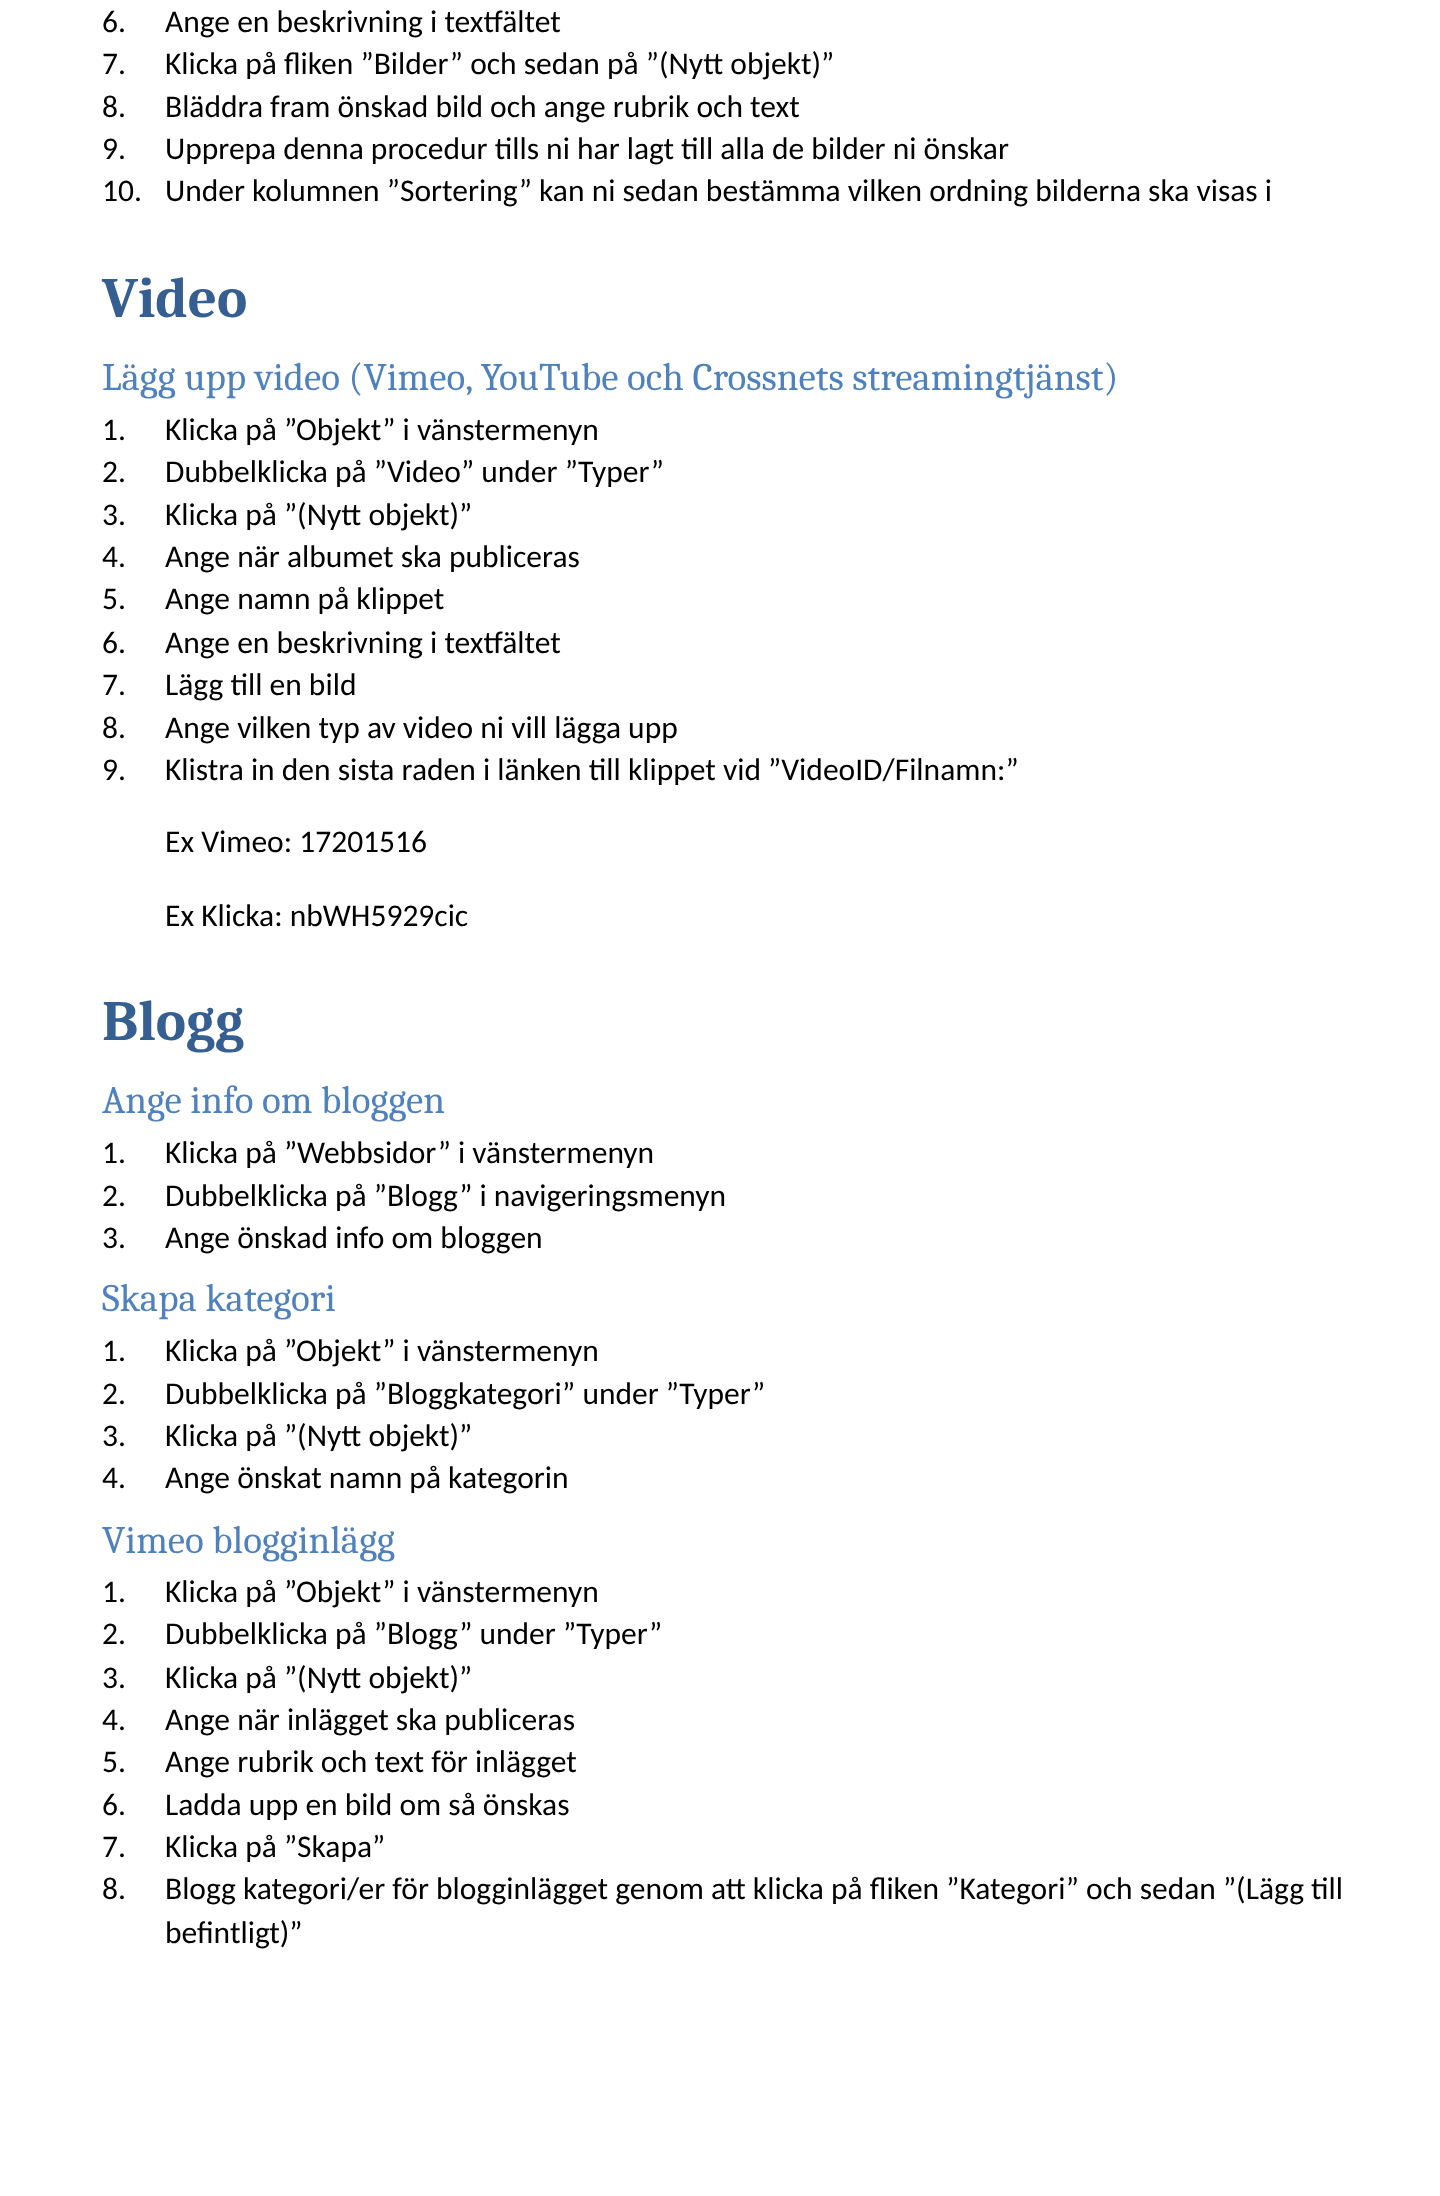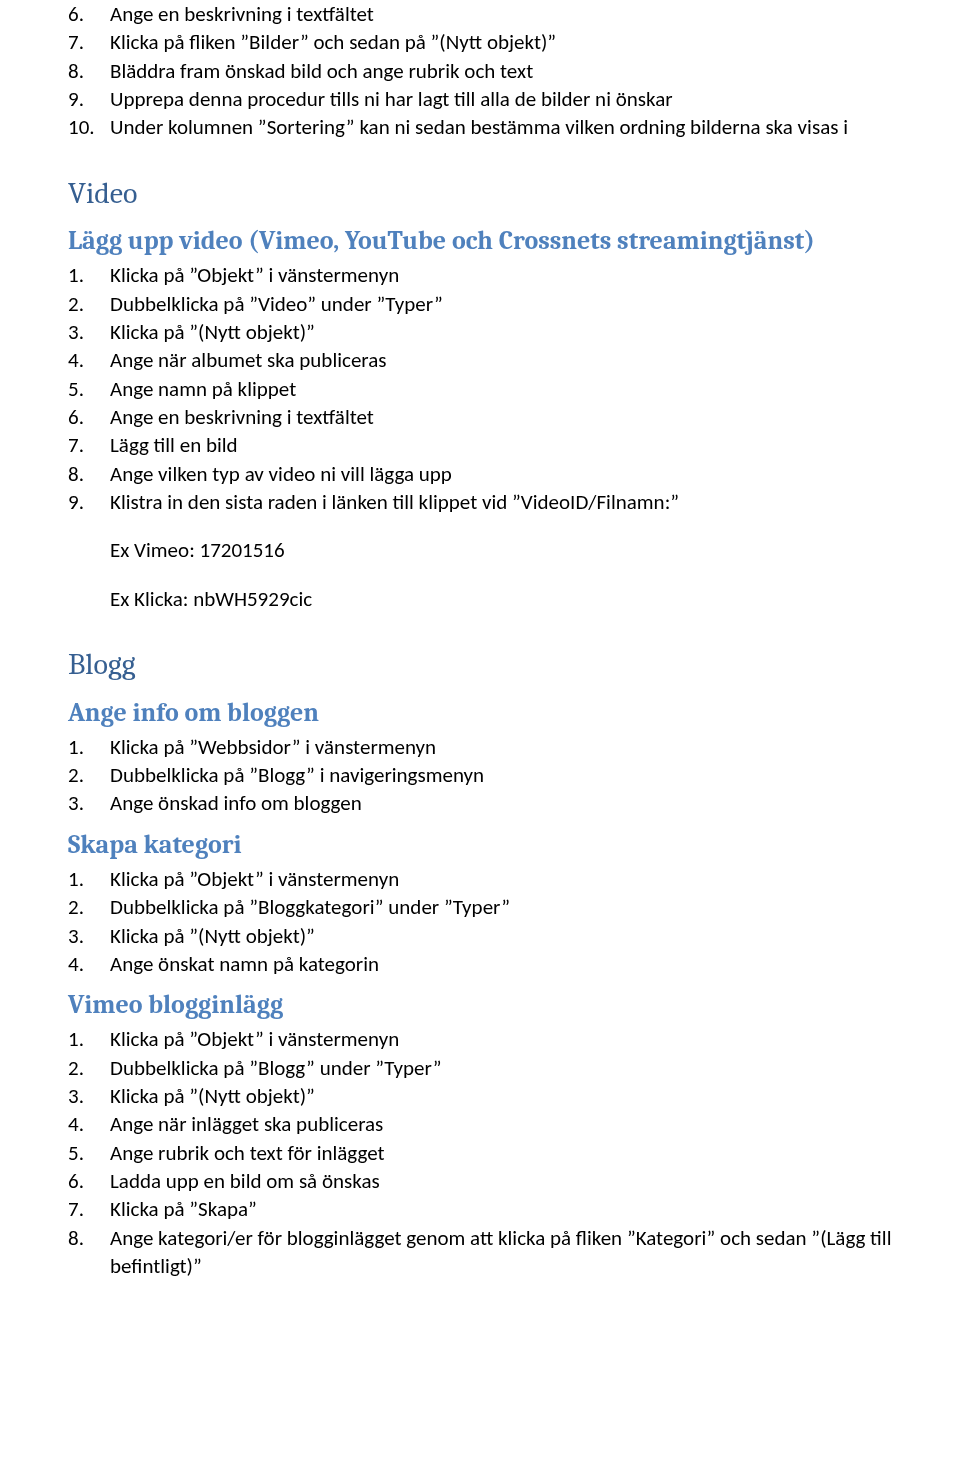--- a/index.html
+++ b/index.html
@@ -15,29 +15,29 @@
     line-height: 1.35;
     padding: 0 0 40px 0;
   }
   .page {
     padding-left: 68px;
     padding-right: 0;
   }
   h2.section {
     font-family: Cambria, Georgia, "Times New Roman", serif;
     color: #365f91;
-    font-size: 30px;
-    font-weight: 400;
+    font-size: 38px;
+    font-weight: 700;
     margin: 32px 0 4px 0;
   }
   h3.sub {
     font-family: Cambria, Georgia, "Times New Roman", serif;
     color: #4f81bd;
     font-size: 26px;
-    font-weight: 700;
+    font-weight: 400;
     margin: 10px 0 2px 0;
   }
   ol.numbered {
     list-style: none;
     margin: 0 0 6px 0;
     padding: 0 0 0 42px;
   }
   ol.numbered > li {
     position: relative;
     padding: 0;
@@ -192,17 +192,17 @@
       <li>
         <span class="num">6.</span>
         <span class="txt">Ladda upp en bild om så önskas</span>
       </li>
       <li>
         <span class="num">7.</span>
         <span class="txt">Klicka på ”Skapa”</span>
       </li>
       <li>
         <span class="num">8.</span>
-        <span class="txt">Ange kategori/er för blogginlägget genom att klicka på fliken ”Kategori” och sedan ”(Lägg till befintligt)”</span>
+        <span class="txt">Blogg kategori/er för blogginlägget genom att klicka på fliken ”Kategori” och sedan ”(Lägg till befintligt)”</span>
       </li>
     </ol>
 
 </div>
 
 </body></html>

